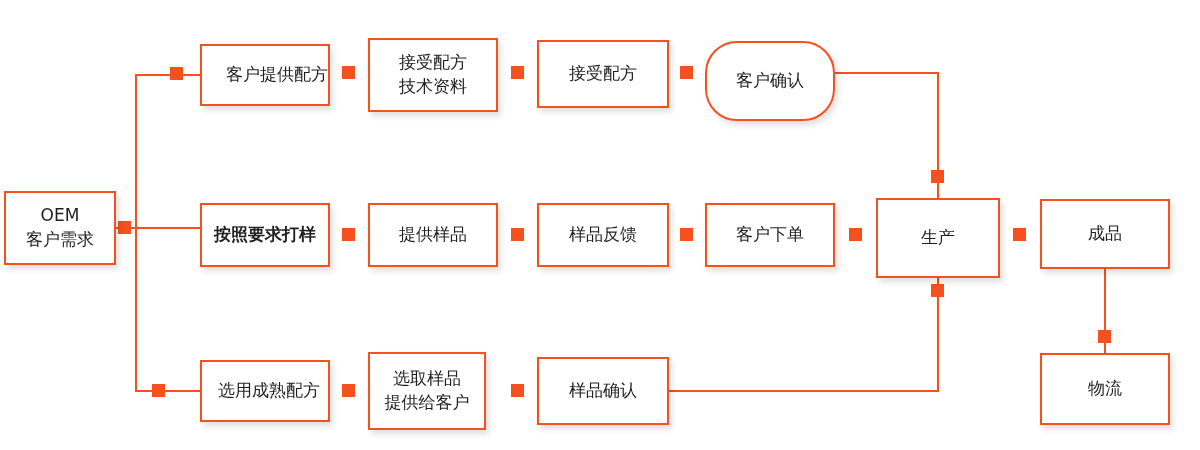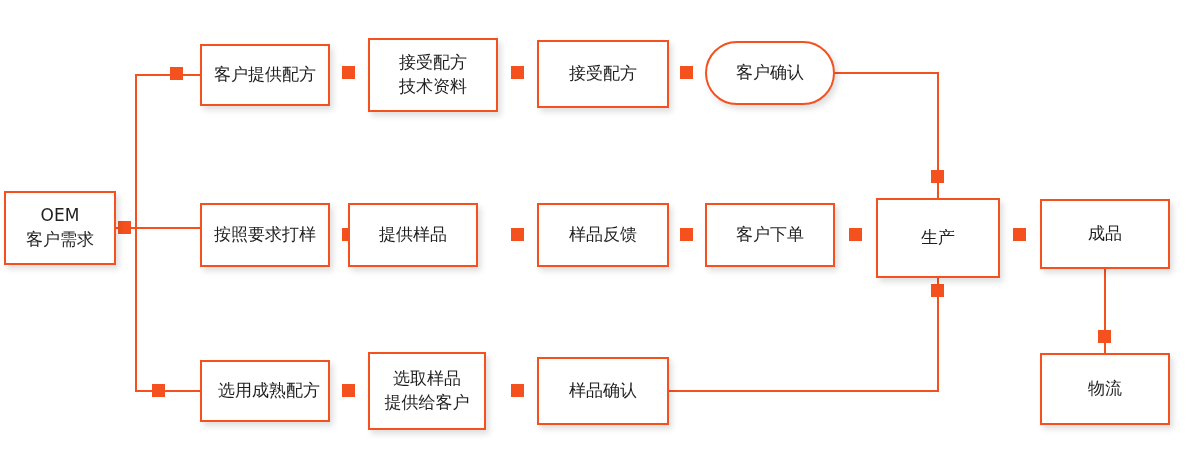--- a/index.html
+++ b/index.html
@@ -48,38 +48,38 @@
   <div class="sq" style="left:511px;  top:384px;"></div>
   <div class="sq" style="left:931px;  top:170px;"></div>
   <div class="sq" style="left:931px;  top:284px;"></div>
   <div class="sq" style="left:1098px; top:330px;"></div>
 
   <div class="node" style="left:4px;   top:191px; width:112px; height:74px;">
     <span class="lbl">OEM
 客户需求</span>
   </div>
 
-  <div class="node" style="left:200px; top:44px;  width:130px; height:62px;">
+  <div class="node" style="left:200px; top:44px;  width:130px; height:62px;justify-content:flex-end;">
     <span class="lbl">客户提供配方</span>
   </div>
   <div class="node" style="left:368px; top:38px;  width:130px; height:74px;">
     <span class="lbl">接受配方
 技术资料</span>
   </div>
   <div class="node" style="left:537px; top:40px;  width:132px; height:68px;">
     <span class="lbl">接受配方</span>
   </div>
-  <div class="node" style="left:705px; top:41px;  width:130px; height:64px;border-radius:32px;">
+  <div class="node" style="left:705px; top:41px;  width:130px; height:80px;border-radius:32px;">
     <span class="lbl">客户确认</span>
   </div>
 
-  <div class="node" style="left:200px; top:203px; width:130px; height:64px;">
+  <div class="node" style="left:200px; top:203px; width:130px; height:64px;font-weight:bold;">
     <span class="lbl">按照要求打样</span>
   </div>
-  <div class="node" style="left:348px; top:203px; width:130px; height:64px;">
+  <div class="node" style="left:368px; top:203px; width:130px; height:64px;">
     <span class="lbl">提供样品</span>
   </div>
   <div class="node" style="left:537px; top:203px; width:132px; height:64px;">
     <span class="lbl">样品反馈</span>
   </div>
   <div class="node" style="left:705px; top:203px; width:130px; height:64px;">
     <span class="lbl">客户下单</span>
   </div>
   <div class="node" style="left:876px; top:198px; width:124px; height:80px;">
     <span class="lbl">生产</span>

